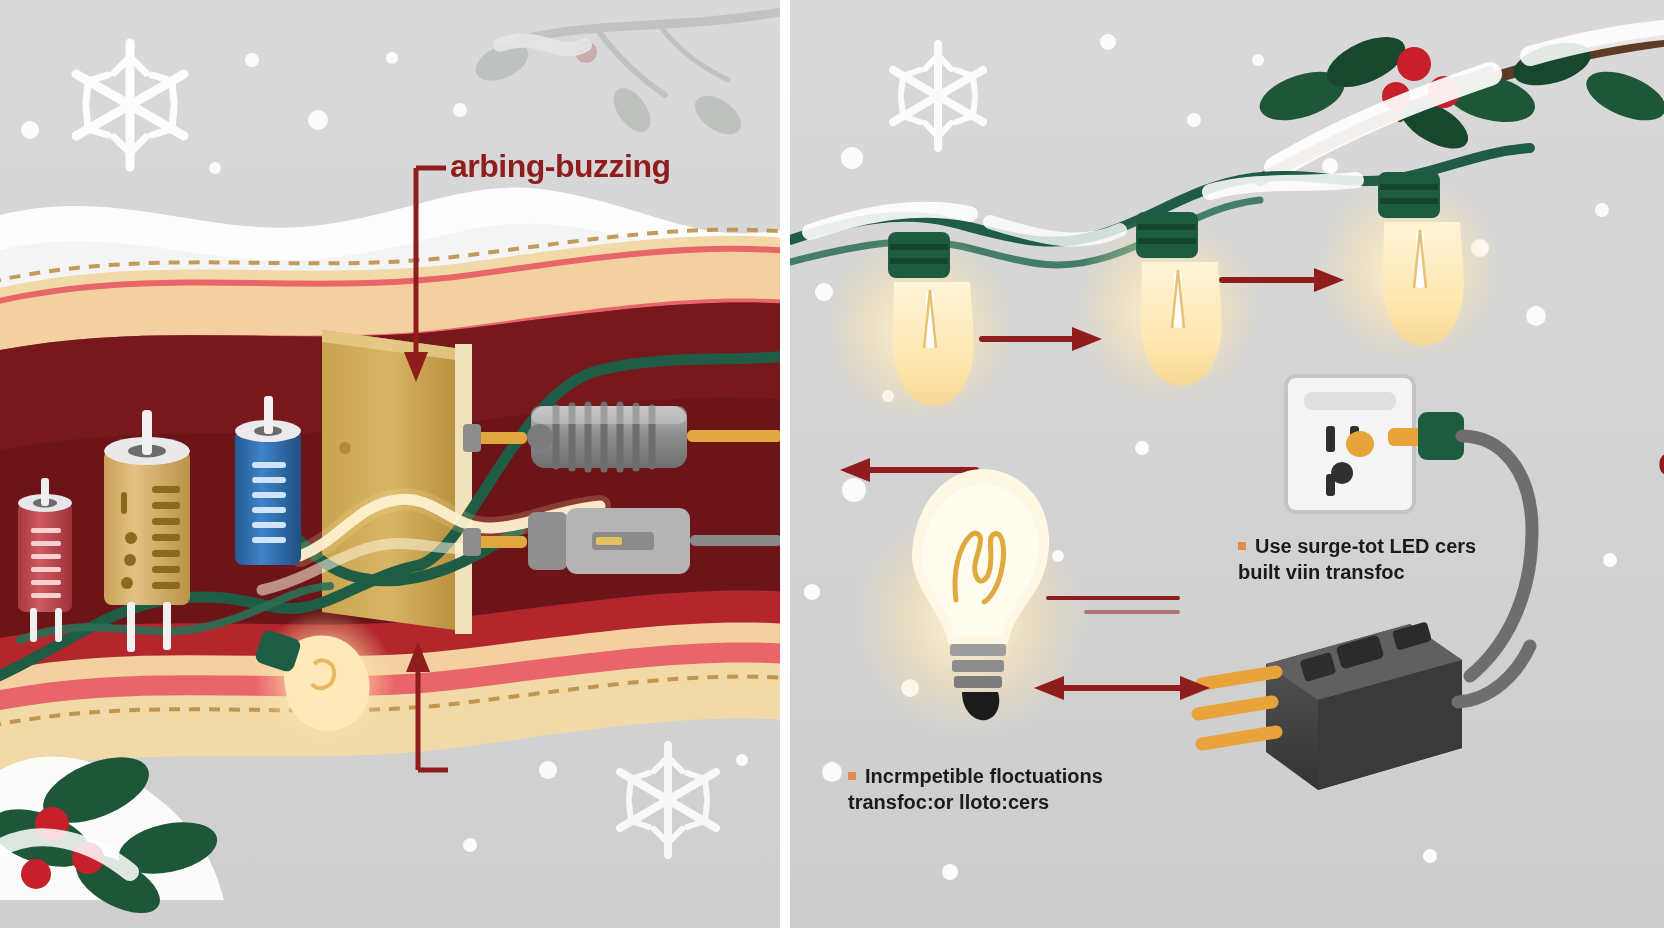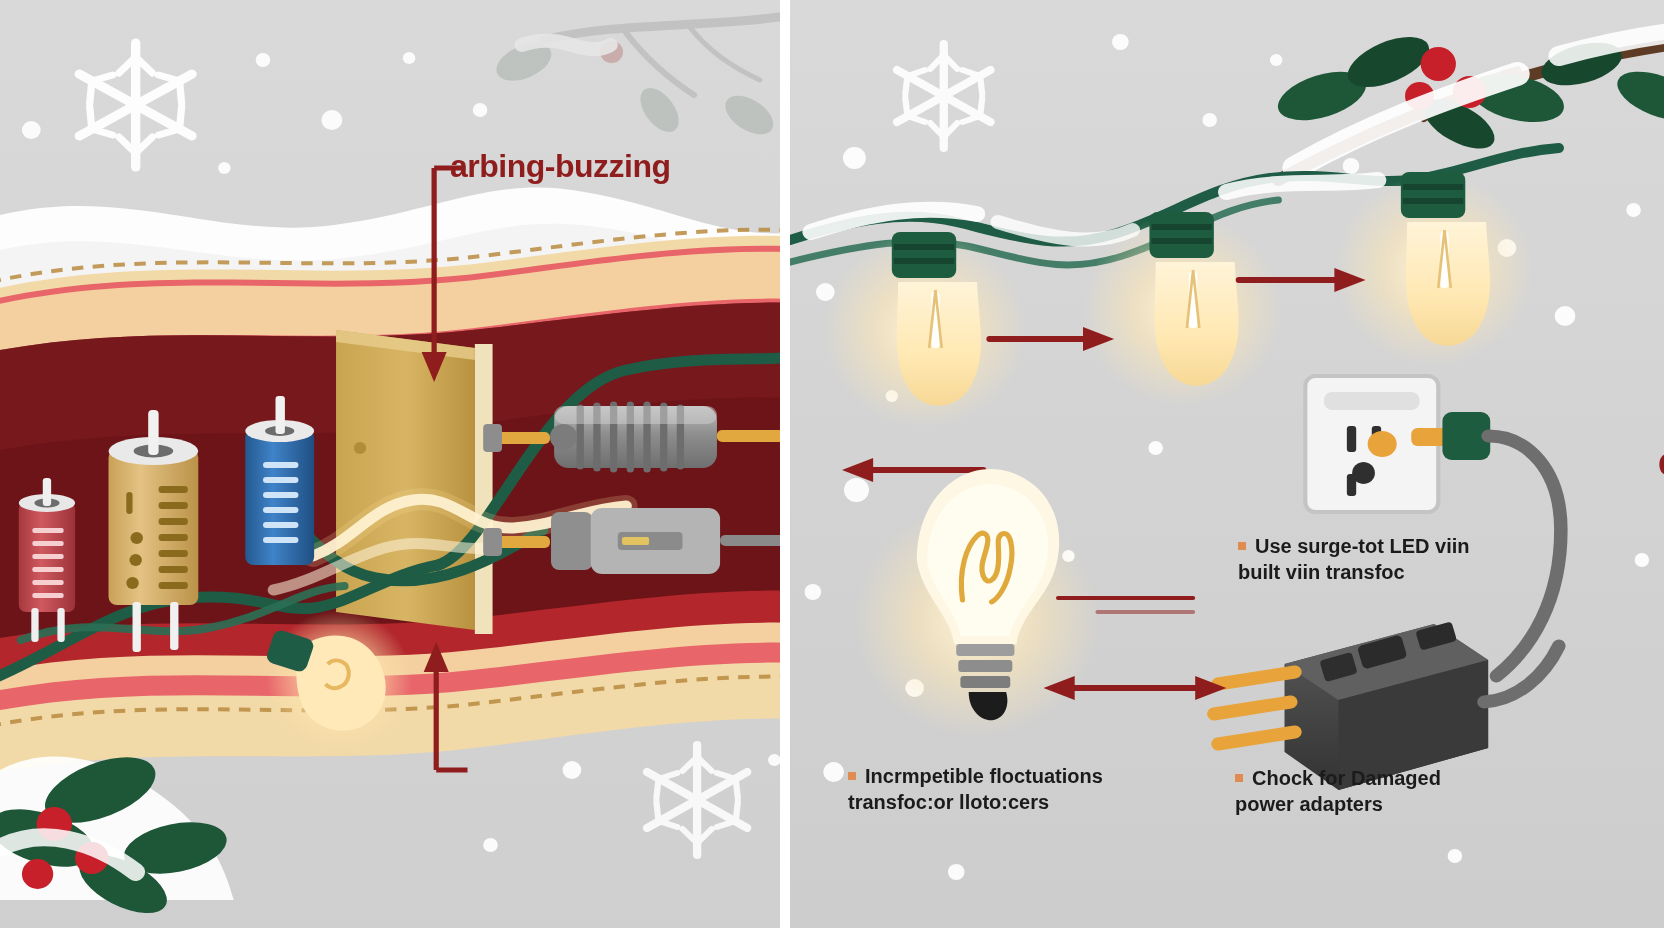--- a/index.html
+++ b/index.html
@@ -1,19 +1,19 @@
 <!DOCTYPE html>
 <html><head>
 <meta charset="utf-8">
 <style>
   html,body{margin:0;padding:0;background:#fff;}
   body{font-family:"Liberation Sans",sans-serif;}
   #stage{position:relative;width:1664px;height:928px;overflow:hidden;background:#d8d8d8;}
 
-  .panel{position:absolute;top:0;height:928px;overflow:hidden;padding-left:34px;}
+  .panel{position:absolute;top:0;height:928px;overflow:hidden;}
   #panel-left{left:0;width:780px;background:#d4d4d4;}
   #panel-right{left:790px;width:874px;background:#d4d4d4;}
   #panel-divider{position:absolute;left:780px;top:0;width:10px;height:928px;background:#ffffff;}
 
   .svgfull{position:absolute;left:0;top:0;width:100%;height:100%;}
 
   
   .label-dark{
     position:absolute;
     color:#8f1d1d;
@@ -509,27 +509,23 @@
         <polygon points="244,688 274,676 274,700" fill="#8f1d1d"></polygon>
         <polygon points="420,688 390,676 390,700" fill="#8f1d1d"></polygon>
       </g>
     </svg>
 
     <div class="label-dark" id="lbl-capfail">Capacitor failure</div>
 
   </div>
 
   <div class="bullet-block" id="bul-surge">
-    <span class="dot"></span><span>Use surge-tot LED viin</span><br>
+    <span class="dot"></span><span>Use surge-tot LED cers</span><br>
     <span>built viin transfoc</span>
   </div>
 
   <div class="bullet-block" id="bul-incomp">
     <span class="dot"></span><span>Incrmpetible floctuations</span><br>
     <span>transfoc:or lloto:cers</span>
   </div>
 
-  <div class="bullet-block" id="bul-check">
-    <span class="dot"></span><span>Chock for Damaged</span><br>
-    <span>power adapters</span>
-  </div>
 
 </div>
 
 </body></html>

